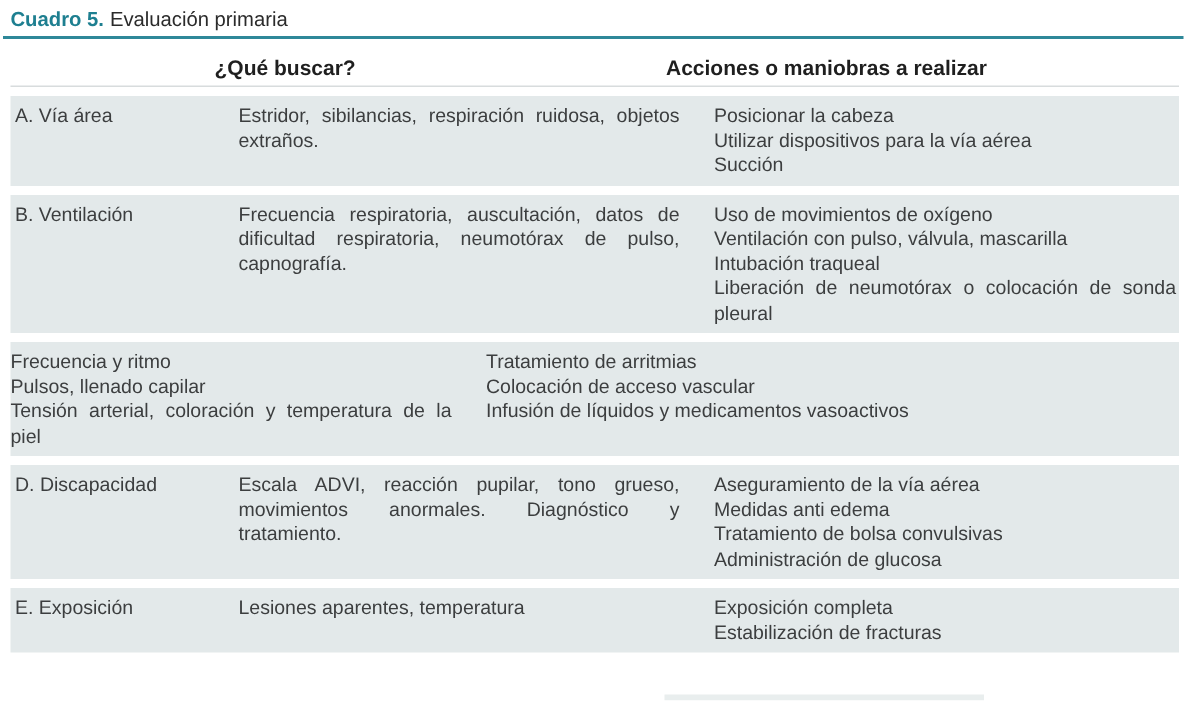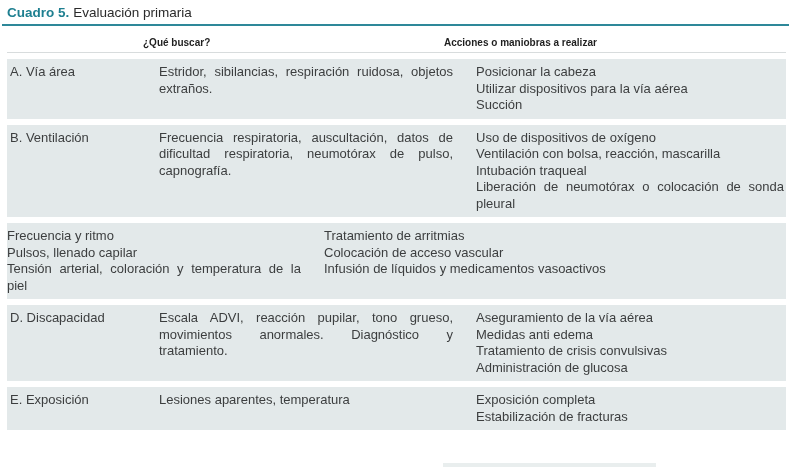--- a/index.html
+++ b/index.html
@@ -12,21 +12,21 @@
   }
   .page { position: relative; width: 791px; height: 467px; background: #fff; overflow: hidden; }
 
   
   .caption { position: absolute; left: 7px; top: 5px; font-size: 13.5px; line-height: 16px; color: #2b2b2b; white-space: nowrap; }
   .caption-label { color: var(--accent, #1e7f90); font-weight: bold; margin-right: 4px; }
   .caption-rule { position: absolute; left: 2px; right: 2px; top: 24px; height: 2px; background: var(--rule, #2e8899); }
 
   
   .table { position: absolute; left: 7px; right: 5px; top: 26px; }
-  .thead { display: flex; padding: 11px 0 4px 0; font-size: 10px; font-weight: bold; color: var(--header-text, #1f1f1f); }
+  .thead { display: flex; padding: 11px 0 4px 0; font-size: 14px; font-weight: bold; color: var(--header-text, #1f1f1f); }
   .header-rule { height: 1px; background: #d8dcdd; }
 
   .trow { display: flex; background: var(--row-bg, #e3e9ea); margin-top: 6px; padding: 5px 2px 5px 0; font-size: 13px; line-height: 16.5px; gap: 16px; }
   .c1 { width: 136px; flex: none; padding-left: 3px; }
   .c2 { width: 299px; flex: none; padding-right: 5px; }
   .c3 { flex: 1; padding-left: 2px; }
   .thead .c2 { padding-right: 0; }
   .c2 .line, .c3 .line { text-align: justify; }
 
   
@@ -61,22 +61,22 @@
             <div class="line">Utilizar dispositivos para la vía aérea</div>
             <div class="line">Succión</div>
           </div>
         </div>
         <div class="trow">
           <div class="c1">B. Ventilación</div>
           <div class="c2">
             <div class="line">Frecuencia respiratoria, auscultación, datos de dificultad respiratoria, neumotórax de pulso, capnografía.</div>
           </div>
           <div class="c3">
-            <div class="line">Uso de dispositivos de oxígeno</div>
-            <div class="line">Ventilación con bolsa, reacción, mascarilla</div>
+            <div class="line">Uso de movimientos de oxígeno</div>
+            <div class="line">Ventilación con pulso, válvula, mascarilla</div>
             <div class="line">Intubación traqueal</div>
             <div class="line">Liberación de neumotórax o colocación de sonda pleural</div>
           </div>
         </div>
         <div class="trow">
           <div class="c2">
             <div class="line">Frecuencia y ritmo</div>
             <div class="line">Pulsos, llenado capilar</div>
             <div class="line">Tensión arterial, coloración y temperatura de la piel</div>
           </div>
@@ -87,21 +87,21 @@
           </div>
         </div>
         <div class="trow">
           <div class="c1">D. Discapacidad</div>
           <div class="c2">
             <div class="line">Escala ADVI, reacción pupilar, tono grueso, movimientos anormales. Diagnóstico y tratamiento.</div>
           </div>
           <div class="c3">
             <div class="line">Aseguramiento de la vía aérea</div>
             <div class="line">Medidas anti edema</div>
-            <div class="line">Tratamiento de crisis convulsivas</div>
+            <div class="line">Tratamiento de bolsa convulsivas</div>
             <div class="line">Administración de glucosa</div>
           </div>
         </div>
         <div class="trow">
           <div class="c1">E. Exposición</div>
           <div class="c2">
             <div class="line">Lesiones aparentes, temperatura</div>
           </div>
           <div class="c3">
             <div class="line">Exposición completa</div>

